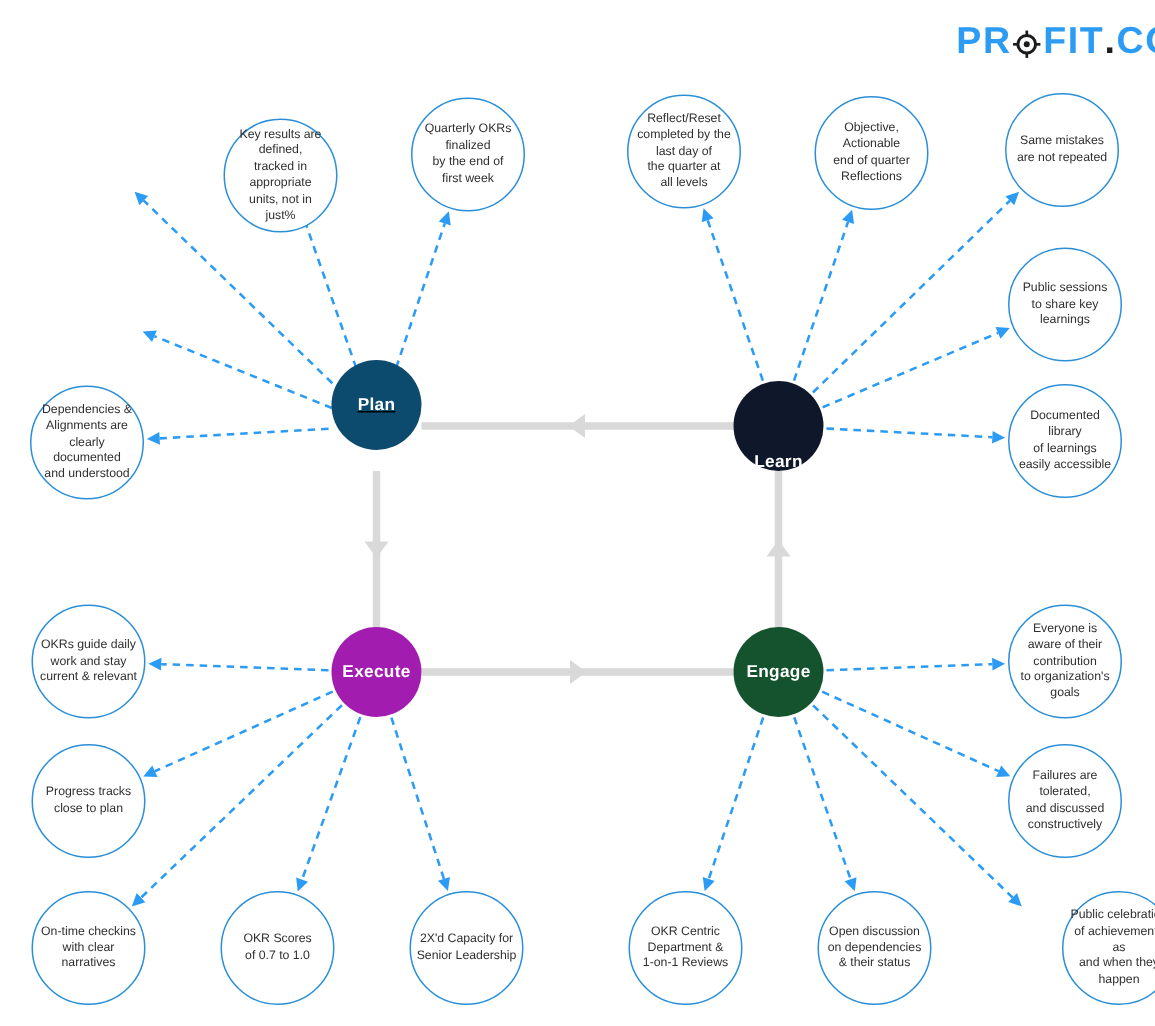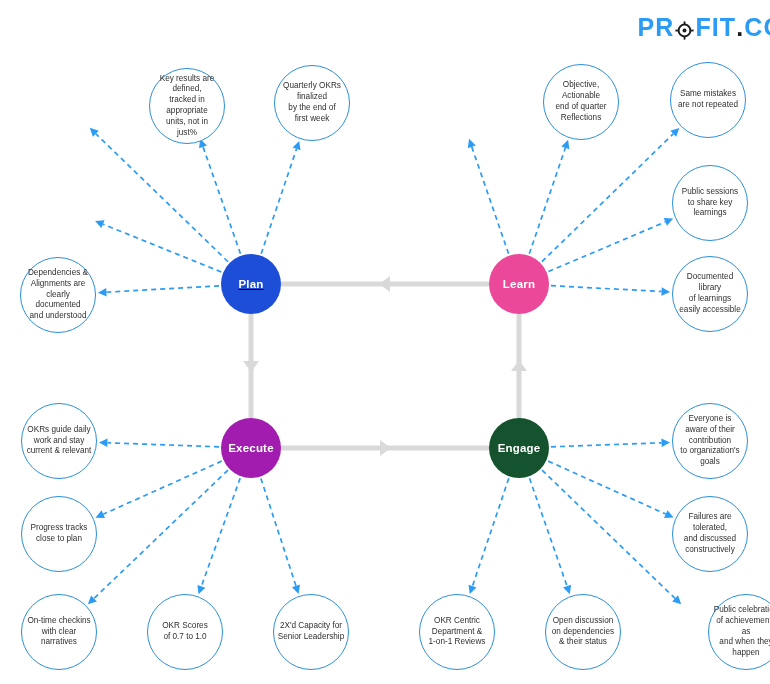--- a/index.html
+++ b/index.html
@@ -173,41 +173,44 @@
           <rect x="0.4" y="9.1" width="3.4" height="1.9" fill="#1c1c1c"></rect>
           <rect x="16.2" y="9.1" width="3.4" height="1.9" fill="#1c1c1c"></rect>
         </svg>
       </span>
       <span>FIT</span>
       <span class="logo-dark">.</span>
       <span>CO</span>
     </span>
   </div>
 
-<div class="hub" style="left: 221px; top: 254px; background: #1d4ed8; text-decoration: underline;">
+<div class="hub" style="left: 221px; top: 240px; background: #0c4a6e; text-decoration: underline;">
       <span class="hub-label">Plan</span>
     </div>
-    <div class="hub" style="left: 489px; top: 254px; background: #ec4899;">
+    <div class="hub" style="left: 489px; top: 254px; background: #0f172a; align-items: flex-end;">
       <span class="hub-label">Learn</span>
     </div>
     <div class="hub" style="left: 221px; top: 418px; background: #a21caf;">
       <span class="hub-label">Execute</span>
     </div>
     <div class="hub" style="left: 489px; top: 418px; background: #14532d;">
       <span class="hub-label">Engage</span>
     </div>
-    <div class="bubble" style="left: 149px; top: 68px; border-color: rgb(43, 143, 216);">
+    <div class="bubble" style="left: 149px; top: 79px; border-color: rgb(43, 143, 216);">
       <span class="bubble-label">Key results are<br>defined,<br>tracked in<br>appropriate<br>units, not in<br>just%</span>
     </div>
     <div class="bubble" style="left: 274px; top: 65px; border-color: rgb(43, 143, 216);">
       <span class="bubble-label">Quarterly OKRs<br>finalized<br>by the end of<br>first week</span>
     </div>
     <div class="bubble" style="left: 20px; top: 257px; border-color: rgb(43, 143, 216);">
       <span class="bubble-label">Dependencies &amp;<br>Alignments are<br>clearly documented<br>and understood</span>
     </div>
+    <div class="bubble" style="left: 418px; top: 63px; border-color: rgb(43, 143, 216);">
+      <span class="bubble-label">Reflect/Reset<br>completed by the<br>last day of<br>the quarter at<br>all levels</span>
+    </div>
     <div class="bubble" style="left: 543px; top: 64px; border-color: rgb(43, 143, 216);">
       <span class="bubble-label">Objective,<br>Actionable<br>end of quarter<br>Reflections</span>
     </div>
     <div class="bubble" style="left: 670px; top: 62px; border-color: rgb(43, 143, 216);">
       <span class="bubble-label">Same mistakes<br>are not repeated</span>
     </div>
     <div class="bubble" style="left: 672px; top: 165px; border-color: rgb(43, 143, 216);">
       <span class="bubble-label">Public sessions<br>to share key<br>learnings</span>
     </div>
     <div class="bubble" style="left: 672px; top: 256px; border-color: rgb(43, 143, 216);">

